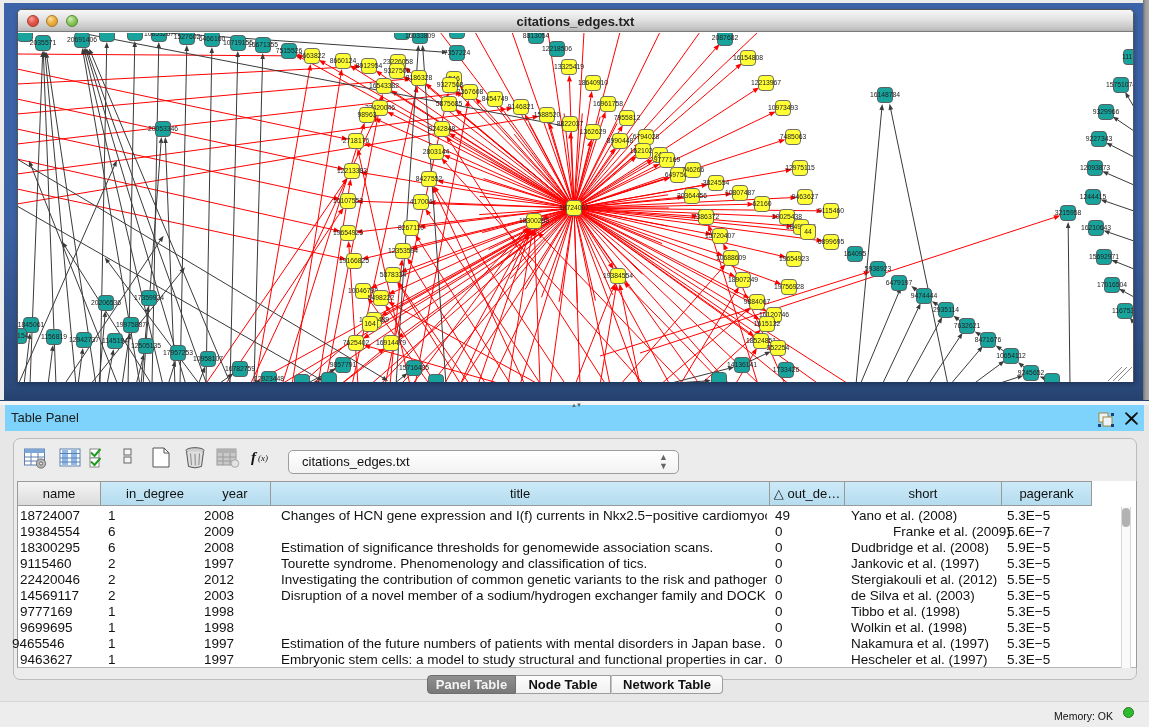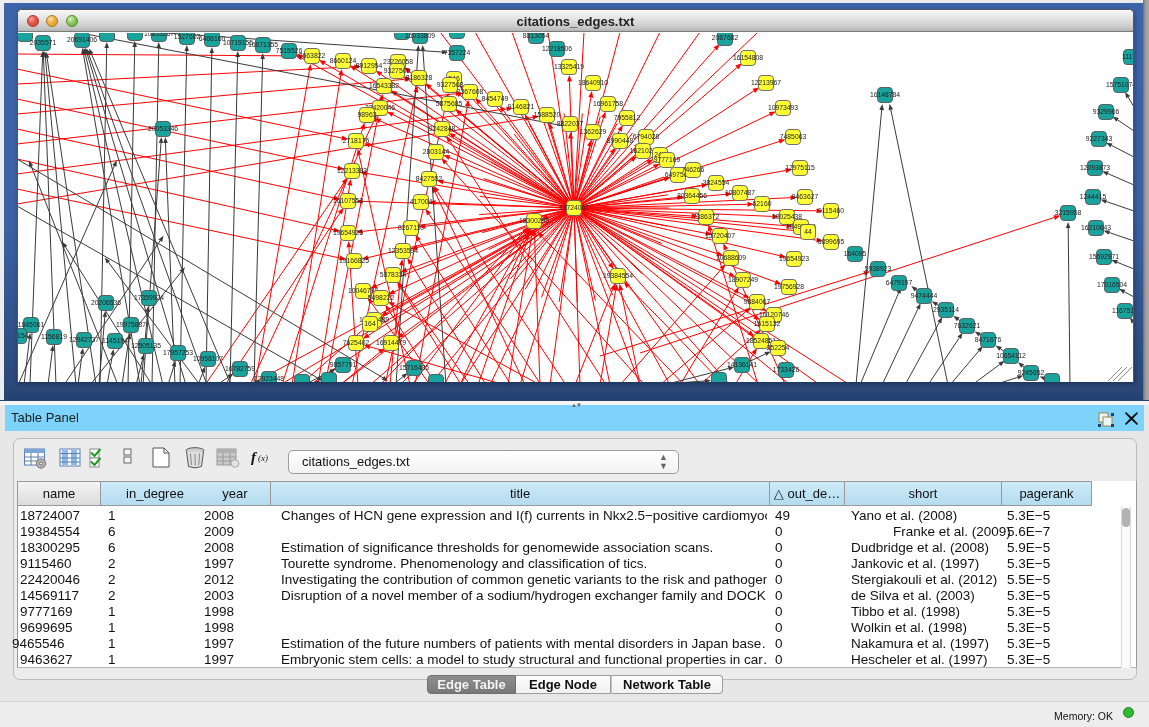--- a/index.html
+++ b/index.html
@@ -991,20 +991,20 @@
     <span style="left:204px">1997</span>
     <span style="left:281px;width:486px;overflow:hidden;display:inline-block">Embryonic stem cells: a model to study structural and functional properties in car…</span>
     <span style="left:775px">0</span>
     <span style="left:851px">Hescheler et al. (1997)</span>
     <span style="left:1007px">5.3E−5</span>
   </div>
 <div id="vsb">
     <div class="thumb"></div>
   </div>
 
-<div class="seg sel" style="left:427px;width:89px;border-radius:4px 0 0 4px">Edge Table</div>
-<div class="seg" style="left:516px;width:95px;border-left:none">Edge Node</div>
+<div class="seg sel" style="left:427px;width:89px;border-radius:4px 0 0 4px">Panel Table</div>
+<div class="seg" style="left:516px;width:95px;border-left:none">Node Table</div>
 <div class="seg" style="left:611px;width:112px;border-left:1px solid #c3c3c3;border-radius:0 4px 4px 0">Network Table</div>
 
 <div id="status">
   <div class="mem">Memory: OK</div>
   <div class="dot"></div>
 </div>
 
 </body></html>

